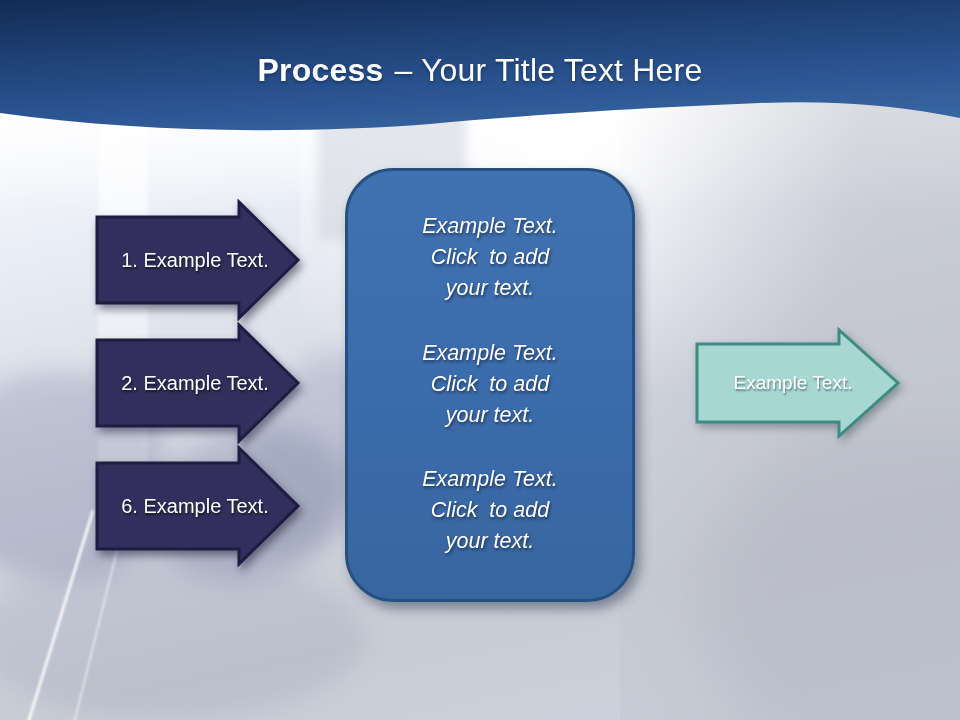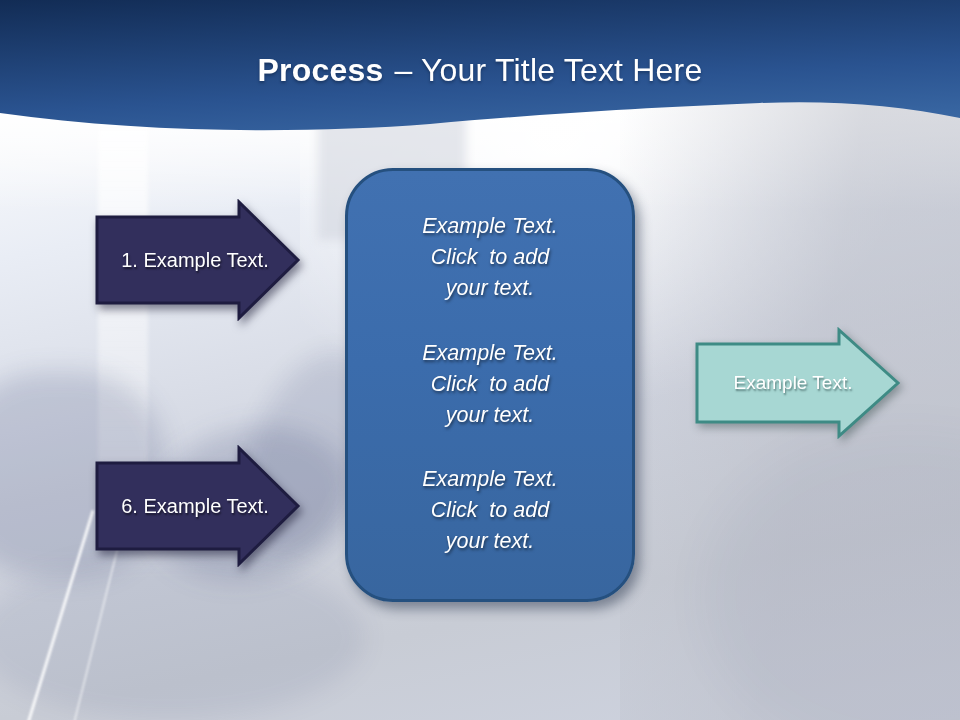--- a/index.html
+++ b/index.html
@@ -101,20 +101,26 @@
     <span class="title-bold">Process</span><span class="title-rest">– Your Title Text Here</span>
   </div>
 
   <div class="step step-1">
     <svg class="step-shape" width="206" height="122" viewBox="0 0 206 122">
       <polygon points="2,18 144,18 144,3 203,61 144,119 144,104 2,104"></polygon>
     </svg>
     <div class="step-label">1. Example Text.</div>
   </div>
 
+  <div class="step step-2">
+    <svg class="step-shape" width="206" height="122" viewBox="0 0 206 122">
+      <polygon points="2,18 144,18 144,3 203,61 144,119 144,104 2,104"></polygon>
+    </svg>
+    <div class="step-label">2. Example Text.</div>
+  </div>
 
   <div class="step step-3">
     <svg class="step-shape" width="206" height="122" viewBox="0 0 206 122">
       <polygon points="2,18 144,18 144,3 203,61 144,119 144,104 2,104"></polygon>
     </svg>
     <div class="step-label">6. Example Text.</div>
   </div>
 
   <div class="panel">
     <p class="panel-text">Example Text.

